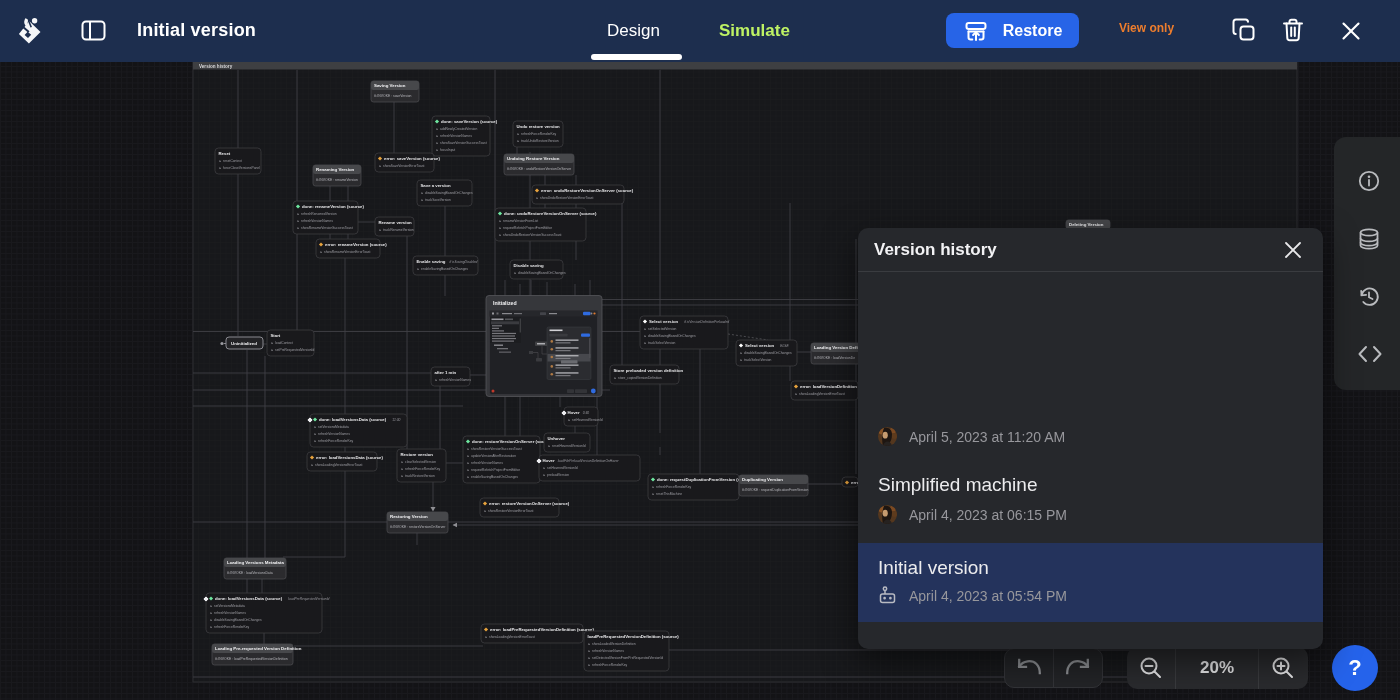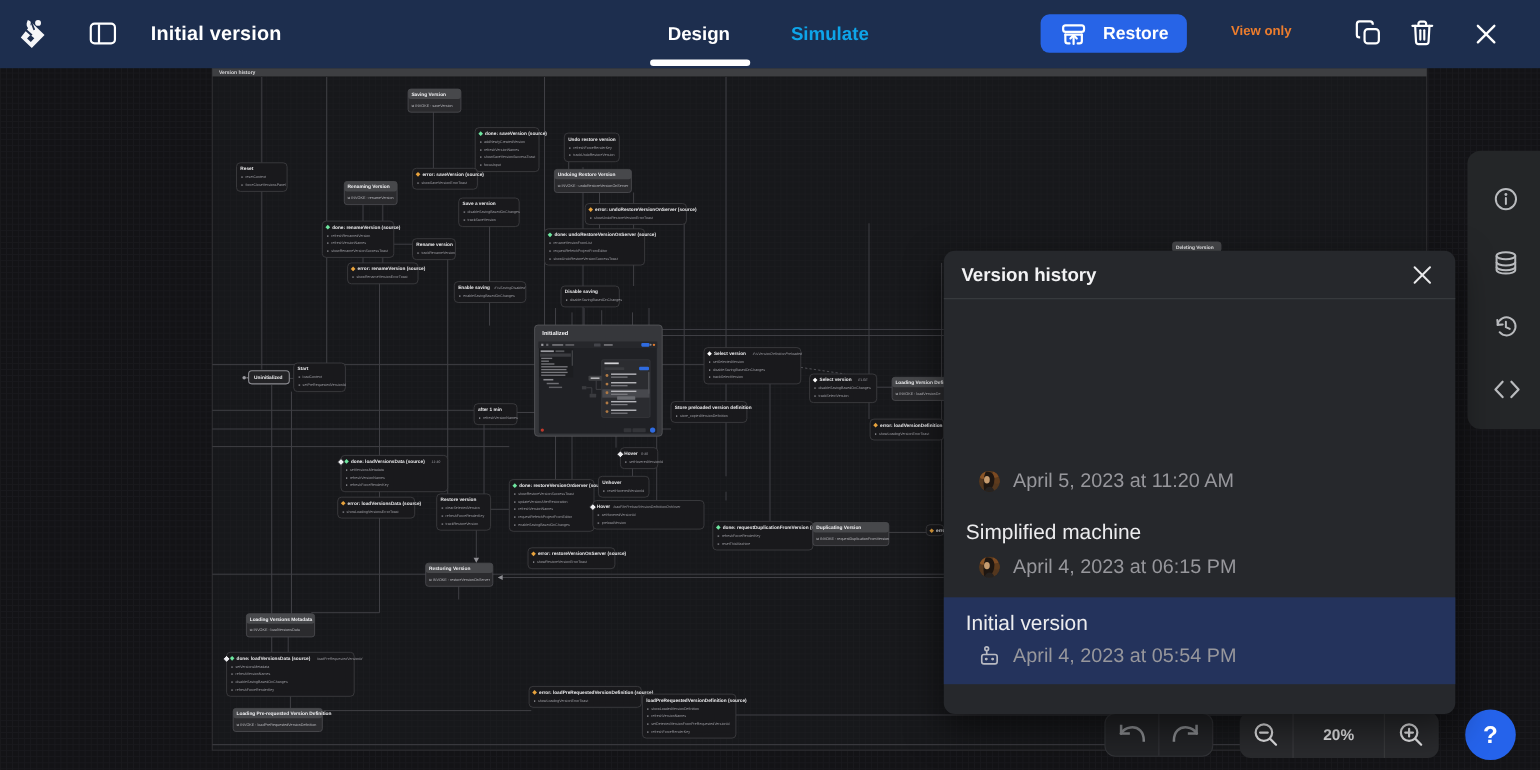--- a/index.html
+++ b/index.html
@@ -4,45 +4,45 @@
 *{margin:0;padding:0;box-sizing:border-box}
 html,body{width:1400px;height:700px;overflow:hidden;background:#131316;font-family:"Liberation Sans",sans-serif}
 #canvas{position:absolute;top:0;left:0;width:1400px;height:700px;
  background-color:#131316;
  background-image:linear-gradient(#19191d 1px,transparent 1px),linear-gradient(90deg,#19191d 1px,transparent 1px);
  background-size:5.5px 5.5px;}
 #nav{position:absolute;top:0;left:0;width:1400px;height:62px;background:#1d2e4e;z-index:30}
 #nav .logo{position:absolute;left:14px;top:14px}
 #nav .sb{position:absolute;left:81px;top:20px}
 #nav .title{position:absolute;left:137px;top:20px;font-size:18px;font-weight:bold;color:#fff;letter-spacing:0.2px}
-#nav .tab1{position:absolute;left:607px;top:21px;font-size:17px;font-weight:bold;color:#fff}
-#nav .tab2{position:absolute;left:719px;top:21px;font-size:17px;font-weight:bold;color:#0ea5e9}
+#nav .tab1{position:absolute;left:607px;top:21px;font-size:17px;font-weight:normal;color:#fff}
+#nav .tab2{position:absolute;left:719px;top:21px;font-size:17px;font-weight:bold;color:#bef264}
 #nav .underline{position:absolute;left:591px;top:54px;width:91px;height:5.5px;background:#fff;border-radius:3px}
 #nav .restore{position:absolute;left:946px;top:13px;width:133px;height:35px;background:#2764e7;border-radius:8px;color:#fff;font-size:16px;font-weight:bold;display:flex;align-items:center;justify-content:center;gap:14px}
 #nav .viewonly{position:absolute;left:1119px;top:21px;font-size:12px;font-weight:bold;color:#ed7d2d}
 #nav .ic1{position:absolute;left:1230px;top:16px}
 #nav .ic2{position:absolute;left:1281px;top:17px}
 #nav .ic3{position:absolute;left:1339px;top:19px}
 #rail{position:absolute;left:1334px;top:137px;width:70px;height:253px;background:#242628;border-radius:12px 0 0 12px;z-index:10;display:flex;flex-direction:column;align-items:flex-start;padding:32px 0 0 23px;gap:34px}
 .bctl{position:absolute;z-index:5}
 #undoredo{left:1004px;top:648px;width:99px;height:40px;background:#232427;border:1px solid #333438;border-radius:10px;display:flex}
 #undoredo .seg{flex:1;display:flex;align-items:center;justify-content:center}
 #undoredo .seg+.seg{border-left:1px solid #333438}
 #zoomctl{left:1127px;top:647px;width:181px;height:42px;background:#2a2b2e;border-radius:10px;display:flex;z-index:5}
 #zoomctl .seg{display:flex;align-items:center;justify-content:center}
-#zoomctl .s1{width:48px}#zoomctl .s2{width:84px;border-left:1px solid #3a3b3e;border-right:1px solid #3a3b3e;color:#e8e8ea;font-size:14px;font-weight:bold}#zoomctl .s3{width:48px}
+#zoomctl .s1{width:48px}#zoomctl .s2{width:84px;border-left:1px solid #3a3b3e;border-right:1px solid #3a3b3e;color:#e8e8ea;font-size:17px;font-weight:bold}#zoomctl .s3{width:48px}
 #help{left:1332px;top:645px;width:46px;height:46px;border-radius:50%;background:#2563eb;color:#fff;font-size:22px;font-weight:bold;display:flex;align-items:center;justify-content:center;z-index:5}
 .vh-panel{position:absolute;left:858px;top:228px;width:465px;height:421px;background:#26282c;border-radius:10px;z-index:20;box-shadow:0 12px 34px rgba(0,0,0,0.55)}
 .vh-head{position:absolute;top:0;left:0;right:0;height:44px;border-bottom:1px solid #3a3c40}
 .vh-head span:first-child{position:absolute;left:16px;top:12px;font-size:17px;font-weight:bold;color:#f2f2f4}
 .vh-x{position:absolute;right:19px;top:11px}
 .vh-row{position:absolute;left:0;width:100%}
 .vh-active{background:#24335c}
 .vh-title{position:absolute;left:20px;font-size:19px;color:#ececee}
-.vh-sub{position:absolute;left:32px;top:36px;display:flex;align-items:center;gap:12px;font-size:18px;color:#97979c}
+.vh-sub{position:absolute;left:20px;top:36px;display:flex;align-items:center;gap:12px;font-size:14px;color:#97979c}
 .vh-av{position:relative;width:19px;height:19px}
 </style></head>
 <body>
 <div id="canvas"></div>
 <svg width="1400" height="700" viewBox="0 0 1400 700" style="position:absolute;top:0;left:0" font-family="Liberation Sans, sans-serif">
     <defs>
       <pattern id="gr" width="5.5" height="5.5" patternUnits="userSpaceOnUse">
         <path d="M5.5 0 H0 V5.5" fill="none" stroke="#212125" stroke-width="0.8"></path>
       </pattern>
     </defs>

